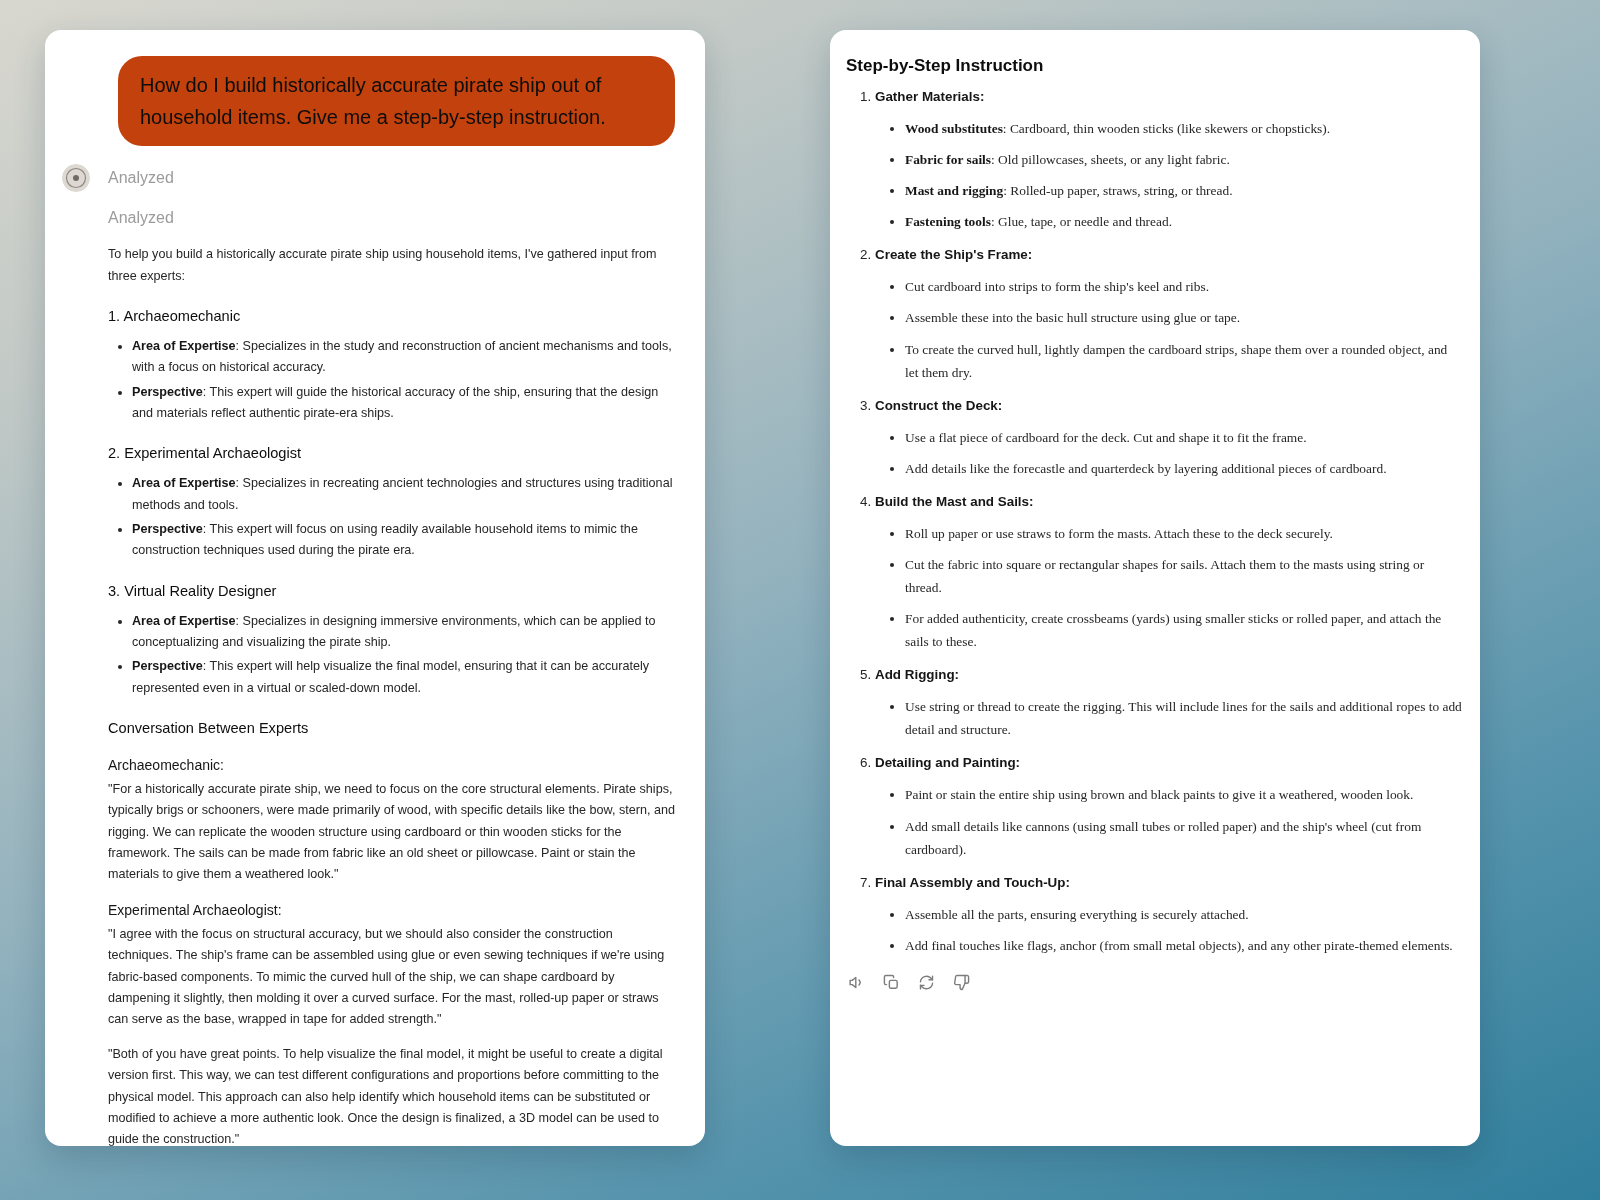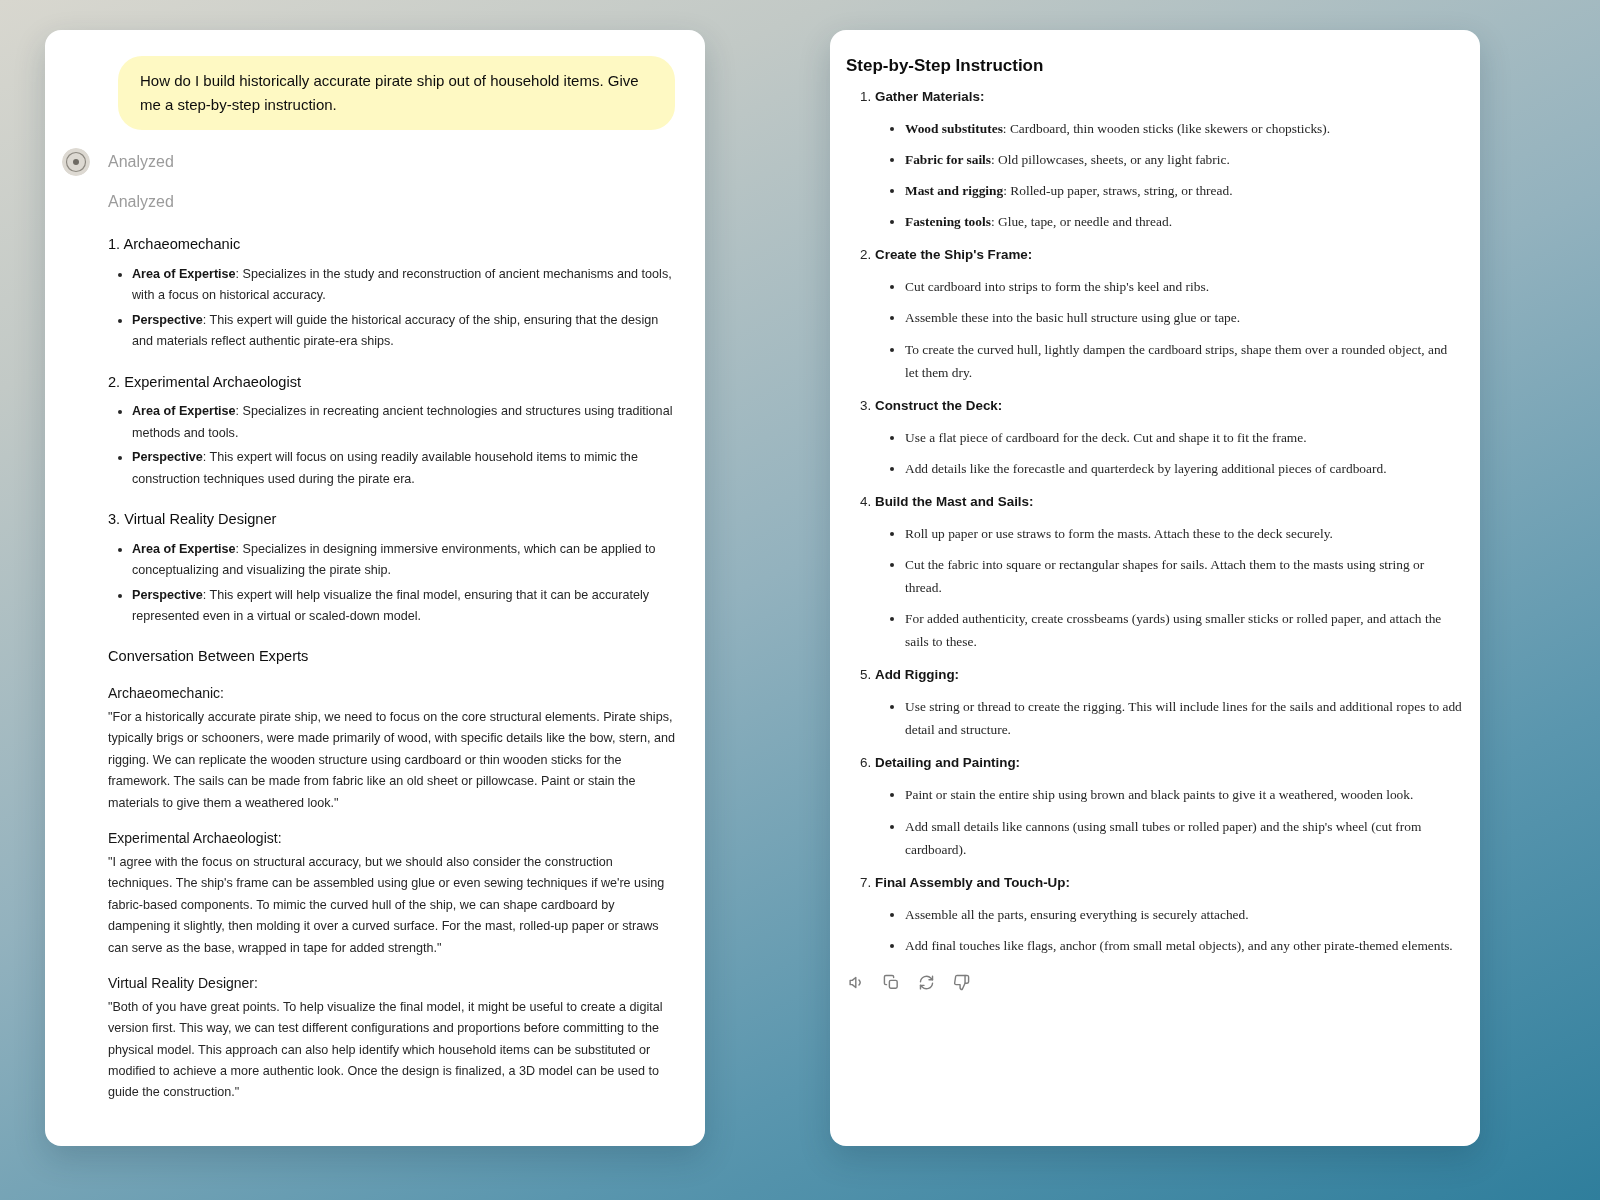--- a/index.html
+++ b/index.html
@@ -17,24 +17,24 @@
     border-radius: 16px;
     box-shadow: 0 12px 32px rgba(15,45,65,.20);
     overflow: hidden;
   }
   .card.left  { left:45px;  top:30px; width:660px; height:1116px; padding:26px 30px 24px 17px; }
   .card.right { left:830px; top:30px; width:650px; height:1116px; padding:16px 18px 18px 16px; }
 
   
   .user-bubble {
     margin-left:56px;
-    background:#fef9c3;
+    background:#c2410c;
     border-radius:24px;
     padding:13px 22px;
-    font-size:15px;
+    font-size:20px;
     line-height:1.6;
     color:#0d0d0d;
   }
   .meta-row { display:flex; align-items:center; gap:18px; margin-top:18px; }
   .avatar { width:28px; height:28px; border-radius:50%; flex:none; overflow:hidden; }
   .meta { color:#9b9b9b; font-size:16px; }
   .content { margin-left:46px; margin-top:12px; font-size:12.6px; line-height:1.7; color:#262626; }
   .content .meta { display:block; margin-bottom:13px; }
   .intro { margin-bottom:10px; }
   h3.expert-h, h3.conv-h { font-size:14.6px; font-weight:400; color:#0d0d0d; margin:17px 0 7px; }
@@ -84,20 +84,21 @@
           <path d="M14 4.5a9.5 9.5 0 0 1 0 19 6.3 6.3 0 0 0 0-19z" fill="#a6a29a"></path>
           <circle cx="14" cy="14" r="3" fill="#6f6b64"></circle>
         </svg>
     </span>
     <span class="meta">Analyzed</span>
   </div>
 
   <div class="content">
     <span class="meta">Analyzed</span>
 
+    <p class="intro">To help you build a historically accurate pirate ship using household items, I've gathered input from three experts:</p>
 
     <section>
       <h3 class="expert-h">1. Archaeomechanic</h3>
       <ul class="bl">
         <li><span class="b">Area of Expertise</span><span>: Specializes in the study and reconstruction of ancient mechanisms and tools, with a focus on historical accuracy.</span></li>
         <li><span class="b">Perspective</span><span>: This expert will guide the historical accuracy of the ship, ensuring that the design and materials reflect authentic pirate-era ships.</span></li>
       </ul>
     </section>
 
     <section>
@@ -120,21 +121,20 @@
 
     <div class="turn">
       <p class="speaker">Archaeomechanic:</p>
       <p class="quote">"For a historically accurate pirate ship, we need to focus on the core structural elements. Pirate ships, typically brigs or schooners, were made primarily of wood, with specific details like the bow, stern, and rigging. We can replicate the wooden structure using cardboard or thin wooden sticks for the framework. The sails can be made from fabric like an old sheet or pillowcase. Paint or stain the materials to give them a weathered look."</p>
     </div>
     <div class="turn">
       <p class="speaker">Experimental Archaeologist:</p>
       <p class="quote">"I agree with the focus on structural accuracy, but we should also consider the construction techniques. The ship's frame can be assembled using glue or even sewing techniques if we're using fabric-based components. To mimic the curved hull of the ship, we can shape cardboard by dampening it slightly, then molding it over a curved surface. For the mast, rolled-up paper or straws can serve as the base, wrapped in tape for added strength."</p>
     </div>
     <div class="turn">
-      <p class="speaker">Virtual Reality Designer:</p>
       <p class="quote">"Both of you have great points. To help visualize the final model, it might be useful to create a digital version first. This way, we can test different configurations and proportions before committing to the physical model. This approach can also help identify which household items can be substituted or modified to achieve a more authentic look. Once the design is finalized, a 3D model can be used to guide the construction."</p>
     </div>
   </div>
 </div>
 
 <div class="card right">
 
   <h2 class="steps-title">Step-by-Step Instruction</h2>
 
   <ol class="steps">

